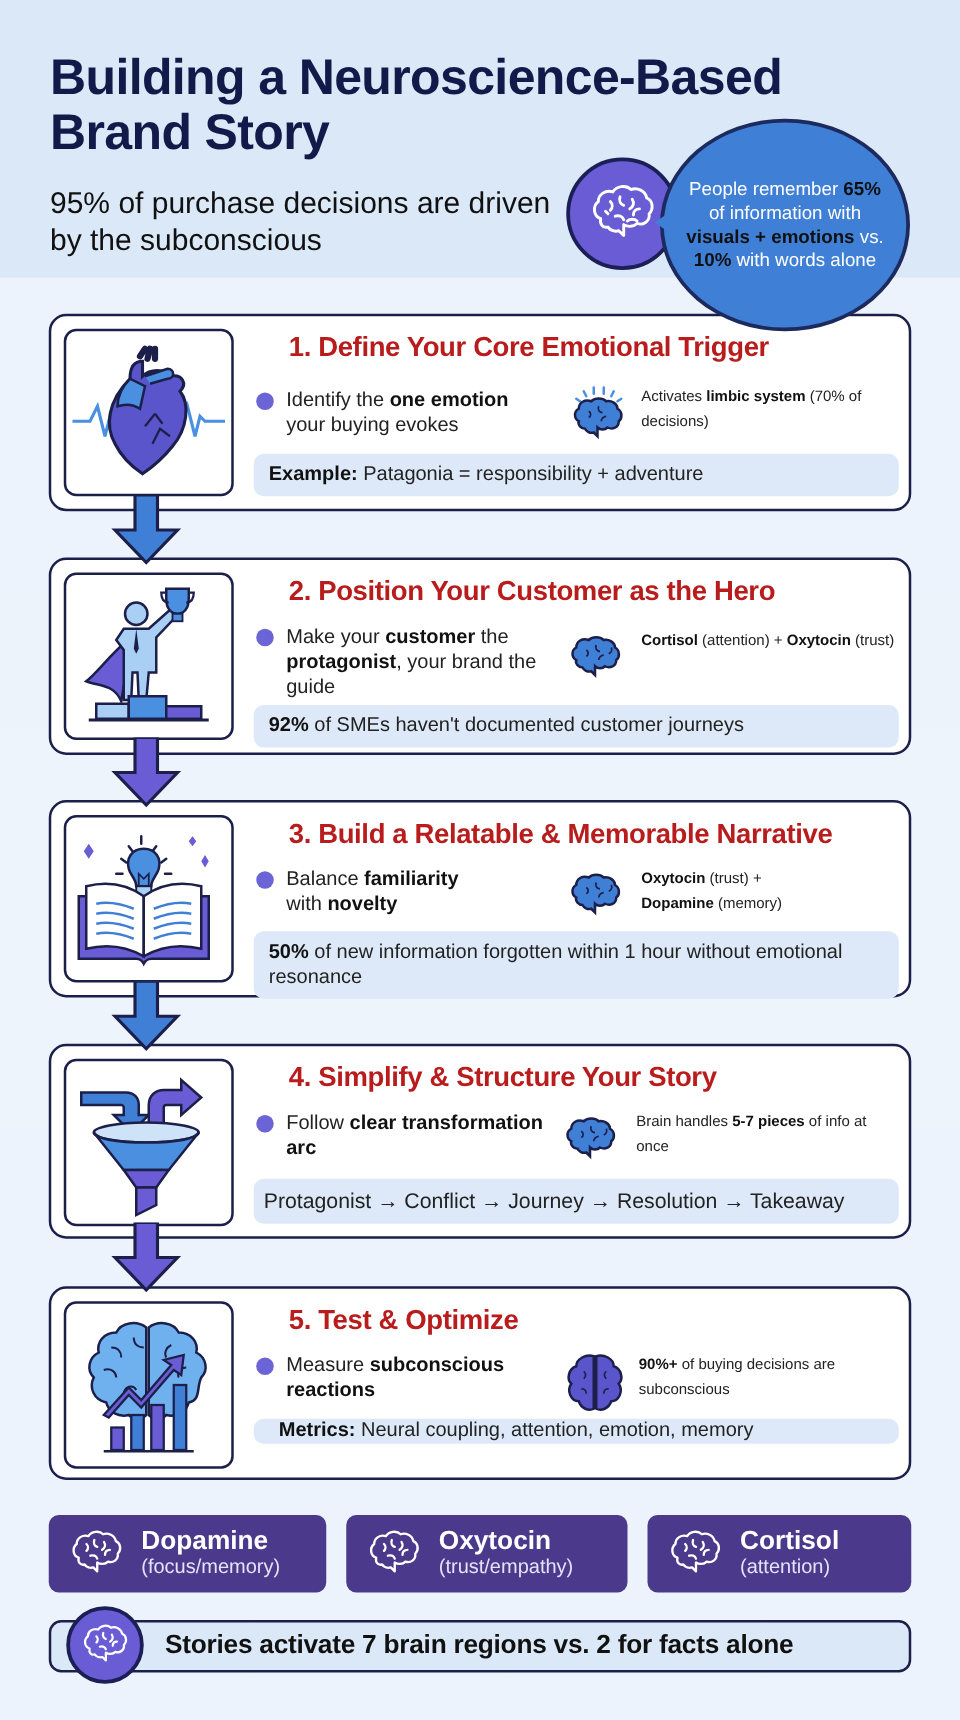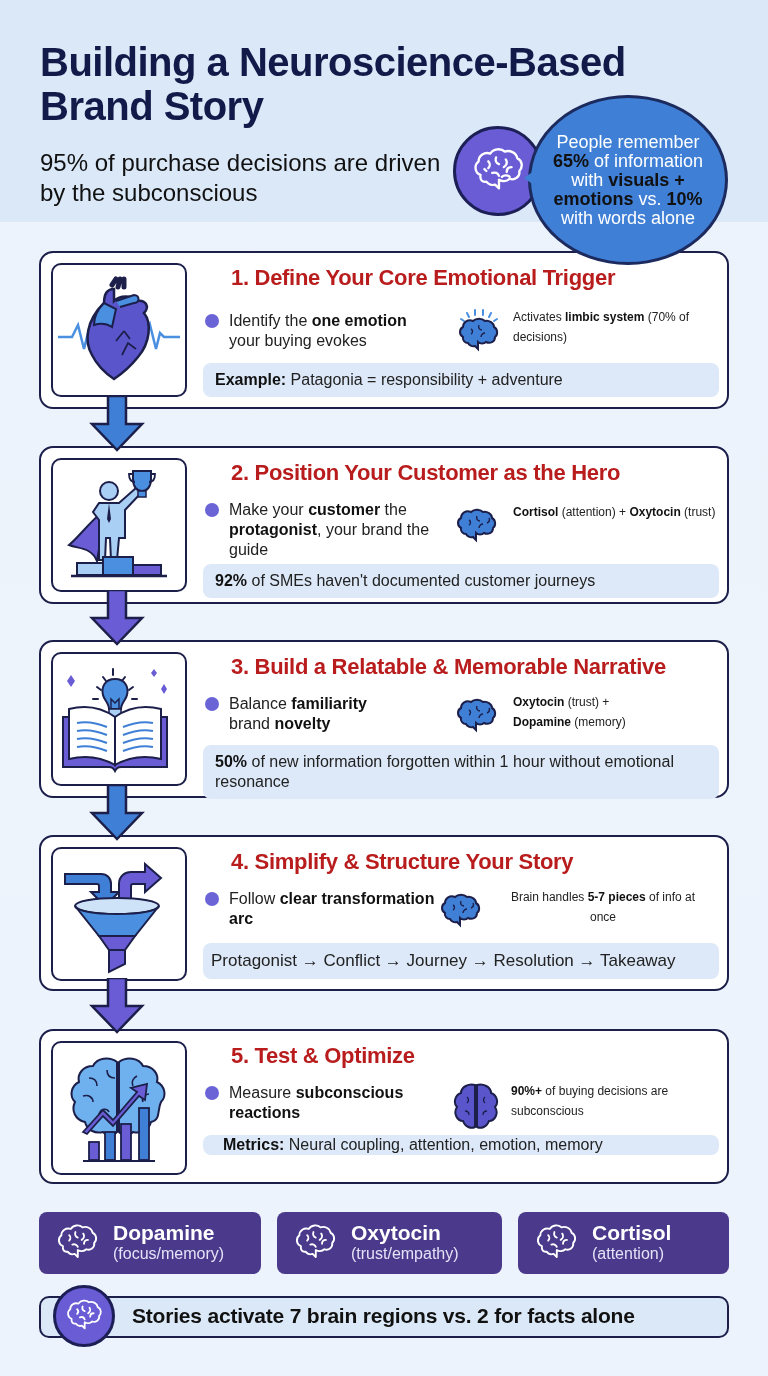--- a/index.html
+++ b/index.html
@@ -26,21 +26,21 @@
   }
   .brain-circle {
     position: absolute; left: 453px; top: 126px; width: 90px; height: 90px;
     border-radius: 50%; background: #6a5cd4; border: 3px solid #1c1f55;
     display: flex; align-items: center; justify-content: center;
     z-index: 2;
   }
   .bubble {
     position: absolute; left: 528px; top: 95px; width: 200px; height: 170px;
     border-radius: 50%; background: #3f7fd6; border: 3px solid #1c2a5e;
-    color: #fff; text-align: center; font-size: 18px; line-height: 19px;
+    color: #fff; text-align: center; font-size: 15px; line-height: 19px;
     display: flex; align-items: center; justify-content: center; padding: 10px 14px;
     z-index: 3;
   }
   .bubble b { font-weight: 700; }
   .bubble-tail {
     position: absolute; left: 524px; top: 168px; width: 0; height: 0;
     border-top: 10px solid transparent; border-bottom: 10px solid transparent;
     border-right: 14px solid #3f7fd6; z-index: 4;
   }
 
@@ -194,21 +194,21 @@
       <path d="M58 20 c-10 0 -14 8 -12 16 c1 5 6 8 6 14 h12 c0 -6 5 -9 6 -14 c2 -8 -2 -16 -12 -16 z" fill="#4a8fe0" stroke="#1c1f4a" stroke-width="2"></path>
       <rect x="52" y="50" width="12" height="8" fill="#a9cff5" stroke="#1c1f4a" stroke-width="1.5"></rect>
       <path d="M54 50 v-10 l4 4 l4 -4 v10" stroke="#1c1f4a" stroke-width="1.4" fill="none"></path>
       <path d="M6 58 v50 h46 c4 0 6 4 6 4 c0 0 2 -4 6 -4 h46 v-50 z" fill="#6a5cd4" stroke="#1c1f4a" stroke-width="2"></path>
       <path d="M12 50 c16 -4 32 -2 46 8 v48 c-14 -8 -30 -10 -46 -6 z" fill="#fff" stroke="#1c1f4a" stroke-width="2"></path>
       <path d="M104 50 c-16 -4 -32 -2 -46 8 v48 c14 -8 30 -10 46 -6 z" fill="#fff" stroke="#1c1f4a" stroke-width="2"></path>
       <path d="M20 64 c10 -2 20 0 30 4 M20 72 c10 -2 20 0 30 4 M20 80 c10 -2 20 0 30 4 M20 88 c10 -2 20 0 30 4 M66 68 c10 -4 20 -6 30 -4 M66 76 c10 -4 20 -6 30 -4 M66 84 c10 -4 20 -6 30 -4 M66 92 c10 -4 20 -6 30 -4" stroke="#3f7fd6" stroke-width="2" fill="none"></path>
     </svg>
   </div>
   <div class="step-title">3. Build a Relatable &amp; Memorable Narrative</div>
-  <div class="bullet" style="top:52px;"><span class="dot"></span><span>Balance </span><b>familiarity</b><br><span> brand </span><b>novelty</b></div>
+  <div class="bullet" style="top:52px;"><span class="dot"></span><span>Balance </span><b>familiarity</b><br><span> with </span><b>novelty</b></div>
   <div class="neuro" style="top:50px;">
     <svg class="nicon" width="48" height="46" viewBox="0 0 48 46">
       <path d="M6 26c-4-2-4-8 0-10 0-5 5-8 10-6 3-3 9-3 12 0 4-1 9 2 9 6 4 2 4 8 1 10 0 5-5 7-9 5-2 2-6 2-8 0v7l-3-3c-3 1-6-1-7-3-3 0-6-3-5-6z" fill="#3f7fd6" stroke="#1c1f4a" stroke-width="2"></path>
       <path d="M14 18c2 1 2 4 0 5M22 14c-1 2 0 5 3 5M28 22c-2 0-4 2-4 4M34 16c1 2 0 4-2 5" stroke="#1c1f4a" stroke-width="1.4" fill="none"></path>
     </svg>
     <b>Oxytocin</b><span> (trust) + </span><br><b>Dopamine</b><span> (memory)</span>
   </div>
   <div class="callout" style="top:103px;"><b>50%</b><span> of new information forgotten within 1 hour without emotional resonance</span></div>
 </section>
 
@@ -222,21 +222,21 @@
       <path d="M6 20 h36 c6 0 10 4 10 10 v8 h8 l-14 14 l-14 -14 h8 v-6 c0 -1 -1 -2 -2 -2 h-32 z" fill="#3f7fd6" stroke="#1c1f4a" stroke-width="2"></path>
       <path d="M60 50 v-20 c0 -8 6 -12 12 -12 h14 v-8 l16 14 l-16 14 v-8 h-12 c-2 0 -2 1 -2 2 v18 z" fill="#6a5cd4" stroke="#1c1f4a" stroke-width="2"></path>
       <ellipse cx="58" cy="52" rx="42" ry="8" fill="#cfe3f8" stroke="#1c1f4a" stroke-width="2"></ellipse>
       <path d="M16 52 l24 30 h36 l24 -30 c-4 6 -20 8 -42 8 c-22 0 -38 -2 -42 -8 z" fill="#4a8fe0" stroke="#1c1f4a" stroke-width="2"></path>
       <path d="M40 82 l10 14 h16 l10 -14 z" fill="#6a5cd4" stroke="#1c1f4a" stroke-width="2"></path>
       <path d="M50 96 v22 l16 -8 v-14 z" fill="#6a5cd4" stroke="#1c1f4a" stroke-width="2"></path>
     </svg>
   </div>
   <div class="step-title">4. Simplify &amp; Structure Your Story</div>
   <div class="bullet" style="top:52px;"><span class="dot"></span><span>Follow </span><b>clear transformation arc</b></div>
-  <div class="neuro" style="top:50px;left:398px;text-align:center;">
+  <div class="neuro" style="top:50px;left:410px;">
     <svg class="nicon" width="48" height="46" viewBox="0 0 48 46">
       <path d="M6 26c-4-2-4-8 0-10 0-5 5-8 10-6 3-3 9-3 12 0 4-1 9 2 9 6 4 2 4 8 1 10 0 5-5 7-9 5-2 2-6 2-8 0v7l-3-3c-3 1-6-1-7-3-3 0-6-3-5-6z" fill="#3f7fd6" stroke="#1c1f4a" stroke-width="2"></path>
       <path d="M14 18c2 1 2 4 0 5M22 14c-1 2 0 5 3 5M28 22c-2 0-4 2-4 4M34 16c1 2 0 4-2 5" stroke="#1c1f4a" stroke-width="1.4" fill="none"></path>
     </svg>
     <span>Brain handles </span><b>5-7 pieces</b><span> of info at once</span>
   </div>
   <div class="callout" style="top:106px;font-size:17px;padding:8px 8px;"><span>Protagonist → Conflict → Journey → Resolution → Takeaway</span></div>
 </section>
 
 <svg class="arrow" style="top:978px;height:56px;" viewBox="0 0 58 56">

